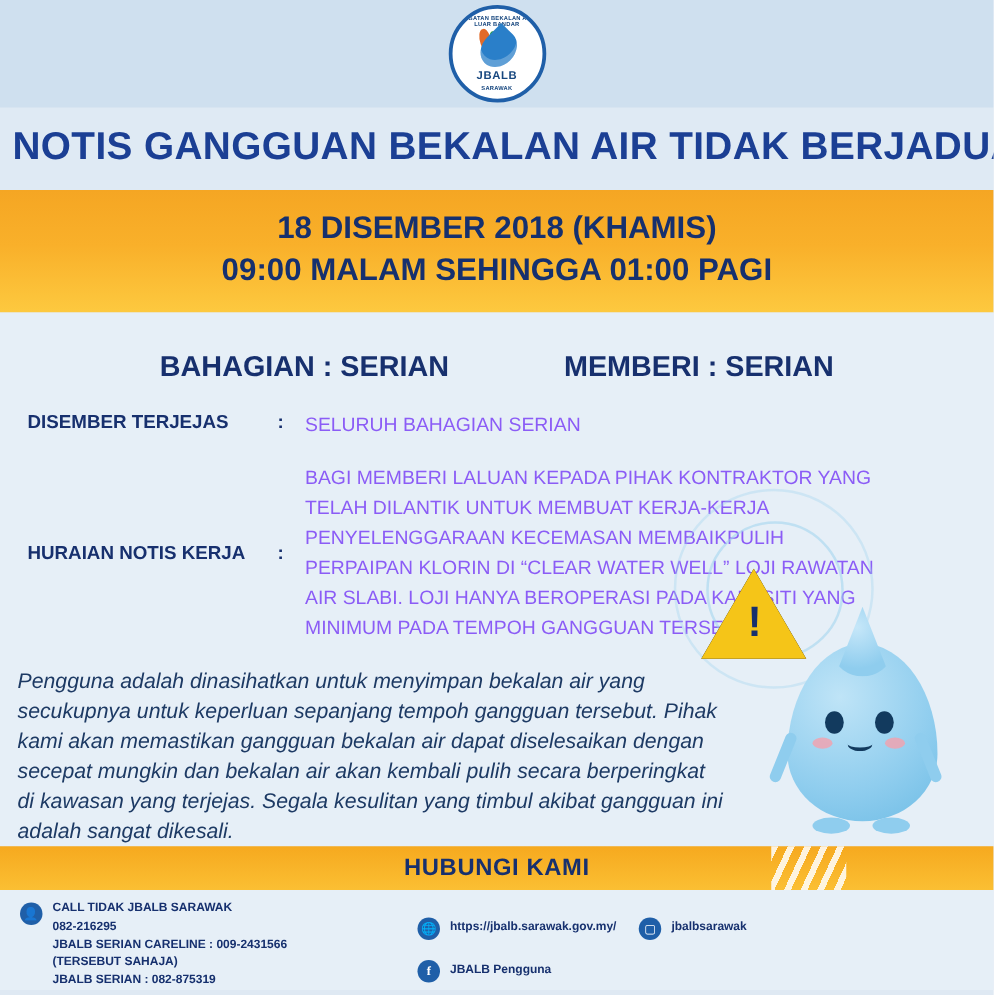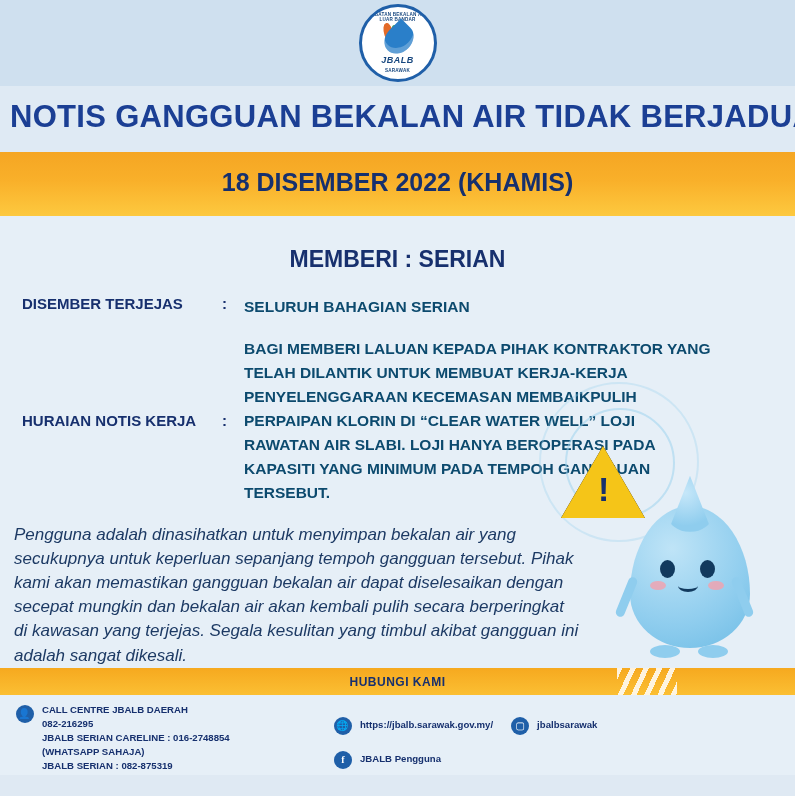--- a/index.html
+++ b/index.html
@@ -52,21 +52,20 @@
   .logo .ring-text-bottom { bottom: 6px; }
   .logo .brand {
     position: absolute;
     bottom: 14px;
     width: 100%;
     text-align: center;
     font-size: 9px;
     font-weight: bold;
     color: #17477f;
     letter-spacing: .5px;
-    font-style: italic;
   }
   .logo .drop {
     width: 26px;
     height: 32px;
     background: #2a7fc9;
     border-radius: 0 50% 50% 50%;
     transform: rotate(45deg);
     margin-top: -8px;
     margin-left: 2px;
     box-shadow: inset -4px -4px 0 rgba(255,255,255,.25);
@@ -160,22 +159,22 @@
   }
   .info-colon {
     width: 22px;
     flex: 0 0 22px;
     font-size: 15px;
     font-weight: bold;
     color: #17306e;
   }
   .info-value {
     font-size: 15.5px;
-    font-weight: bold;
-    color: #0c4a6e;
+    font-weight: normal;
+    color: #8b5cf6;
     line-height: 1.55;
     max-width: 470px;
   }
   .info-row.work .info-label { align-self: center; }
   .info-row.work .info-colon { align-self: center; }
 
   .disclaimer {
     margin: 6px 14px 0 14px;
     font-size: 17px;
     font-style: italic;
@@ -287,21 +286,21 @@
   }
   .ripple.r1 { right: 120px; bottom: 150px; width: 110px; height: 110px; opacity: .55; }
   .ripple.r2 { right: 96px;  bottom: 126px; width: 160px; height: 160px; opacity: .35; }
 
   
   .contact-header {
     position: relative;
     background: linear-gradient(180deg,#f6a91f 0%, #fbbf33 100%);
     text-align: center;
     padding: 7px 0 6px;
-    font-size: 12px;
+    font-size: 19px;
     font-weight: bold;
     color: #17306e;
     letter-spacing: .5px;
     z-index: 4;
   }
   .contact-header .slashes {
     position: absolute;
     right: 118px;
     top: 0;
     height: 100%;
@@ -363,21 +362,22 @@
       <div class="brand">JBALB</div>
       <div class="ring-text-bottom">SARAWAK</div>
     </div>
   </div>
 
   <div class="title-band">
     <h1>NOTIS GANGGUAN BEKALAN AIR TIDAK BERJADUAL</h1>
   </div>
 
   <div class="date-band">
-    <div class="line1">18 DISEMBER 2022 (KHAMIS)</div>
+    <div class="line1">18 DISEMBER 2018 (KHAMIS)</div>
+    <div class="line2">09:00 MALAM  SEHINGGA  01:00 PAGI</div>
   </div>
 
   <div class="body">
 
     <div class="ripple r1"></div>
     <div class="ripple r2"></div>
 
     <div class="mascot">
       <div class="droplet"></div>
       <div class="arm l"></div>
@@ -386,20 +386,21 @@
       <div class="eye r"></div>
       <div class="cheek l"></div>
       <div class="cheek r"></div>
       <div class="mouth"></div>
       <div class="foot l"></div>
       <div class="foot r"></div>
     </div>
     <div class="warning"></div>
 
     <div class="region-row">
+      <div>BAHAGIAN : SERIAN</div>
       <div>MEMBERI : SERIAN</div>
     </div>
 
     <div class="info">
       <div class="info-row">
         <div class="info-label">DISEMBER TERJEJAS</div>
         <div class="info-colon">:</div>
         <div class="info-value">SELURUH BAHAGIAN SERIAN</div>
       </div>
       <div class="info-row work">
@@ -415,24 +416,24 @@
   <div class="contact-header">
     <span>HUBUNGI KAMI</span>
     <span class="slashes"></span>
   </div>
 
   <div class="contact">
     <div class="col-left">
       <div class="contact-line">
         <span class="circle-icon">👤</span>
         <div class="contact-text">
-          <div>CALL CENTRE JBALB DAERAH</div>
+          <div>CALL TIDAK JBALB SARAWAK</div>
           <div>082-216295</div>
-          <div>JBALB SERIAN CARELINE : 016-2748854</div>
-          <div>(WHATSAPP SAHAJA)</div>
+          <div>JBALB SERIAN CARELINE : 009-2431566</div>
+          <div>(TERSEBUT SAHAJA)</div>
           <div>JBALB SERIAN          : 082-875319</div>
         </div>
       </div>
     </div>
 
     <div class="col-mid">
       <div class="web-row">
         <span class="circle-icon">🌐</span>
         <span class="contact-text">https://jbalb.sarawak.gov.my/</span>
       </div>

